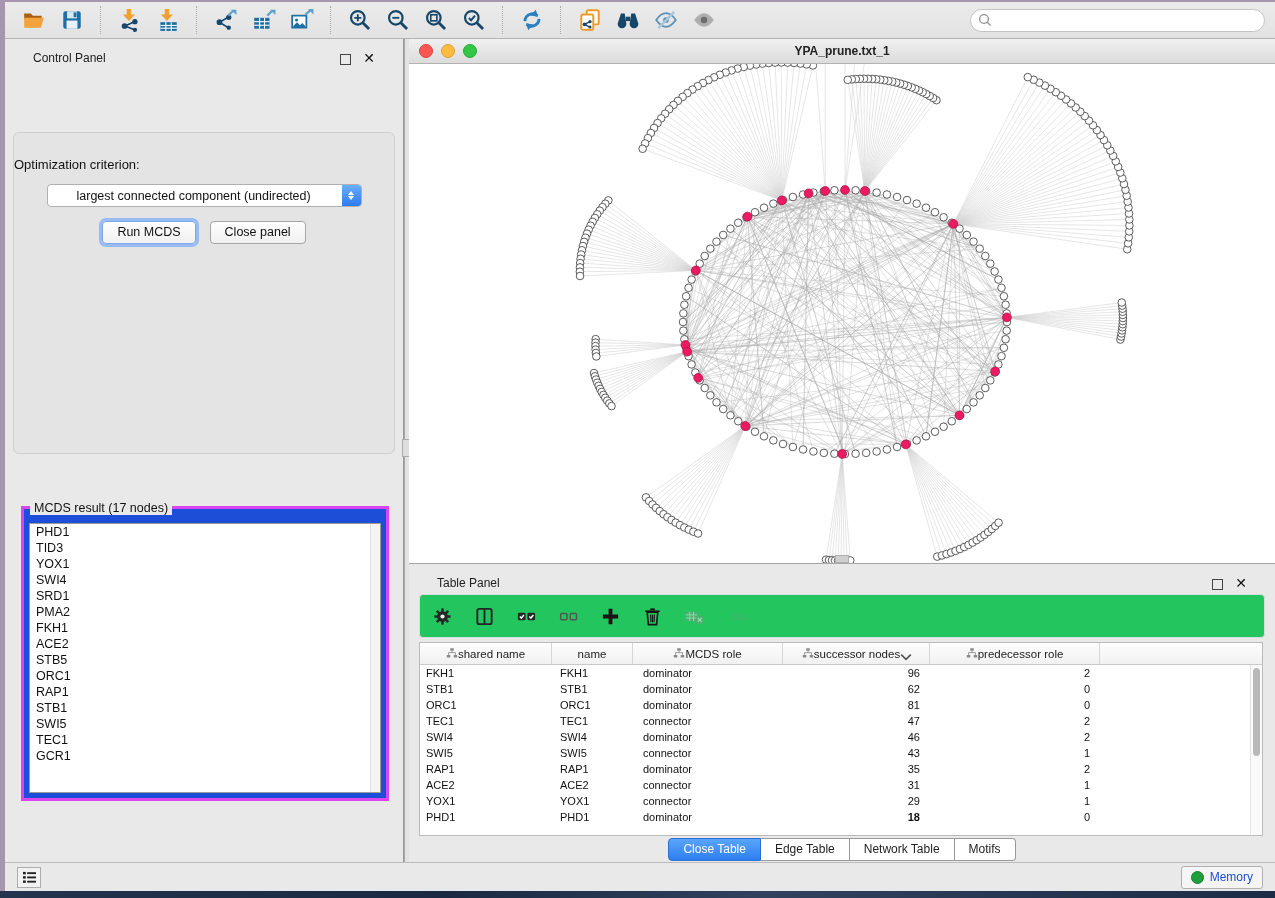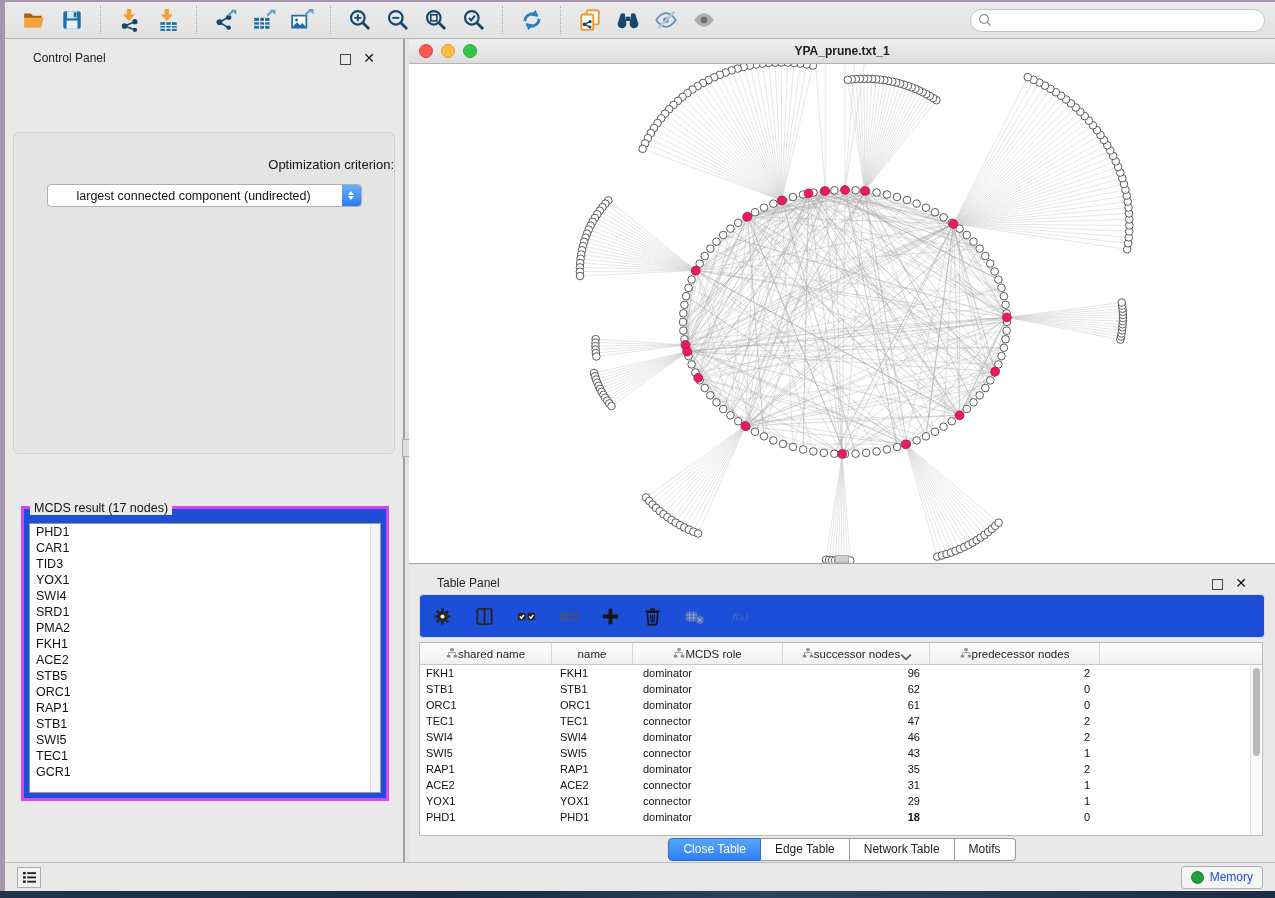--- a/index.html
+++ b/index.html
@@ -19,21 +19,21 @@
   .panel-header .ph-title{flex:0 0 auto;}
   .panel-header .ph-spacer{flex:1;}
   .ph-float{width:9px;height:9px;border:1.5px solid #444;margin-right:12px;}
   .ph-close{font-size:14px;font-weight:bold;color:#111;line-height:1;}
   .seg-tabs{display:flex;justify-content:center;margin-top:2px;}
   .seg-tab{height:21px;line-height:21px;padding:0 14px;font-size:12px;background:#fff;border:1px solid #9a9a9a;border-left:none;color:#222;}
   .seg-tab:first-child{border-left:1px solid #9a9a9a;border-radius:4px 0 0 4px;}
   .seg-tab:last-child{border-radius:0 4px 4px 0;}
   .seg-tab.active{background:linear-gradient(#59a5fb,#2e7ef2);border-color:#2e6fd0;color:#fff;}
   #mcds-body{position:absolute;left:8px;right:8px;top:93px;bottom:408px;background:#e4e4e4;border:1px solid #cfcfcf;border-radius:6px;}
-  #opt-label{text-align:right;margin-top:24px;font-size:13px;color:#111;}
+  #opt-label{text-align:left;margin-top:24px;font-size:13px;color:#111;}
   #criterion-select{position:relative;margin:12px auto 0;width:315px;height:23px;background:#fff;border:1px solid #b0b0b0;border-radius:4px;box-sizing:border-box;display:flex;align-items:center;}
   #criterion-select .sel-text{flex:1;font-size:12.5px;padding-left:9px;color:#111;white-space:nowrap;margin-left:20px;}
   #criterion-select .sel-stepper{width:19px;height:21px;background:linear-gradient(#6aaefc,#2d7bf0);border-radius:0 3px 3px 0;display:flex;flex-direction:column;align-items:center;justify-content:center;gap:1px;}
   .chev{width:0;height:0;border-left:3.5px solid transparent;border-right:3.5px solid transparent;}
   .chev.up{border-bottom:4px solid #fff;}
   .chev.down{border-top:4px solid #fff;}
   #mcds-buttons{display:flex;justify-content:center;gap:14px;margin-top:14px;}
   .mac-btn{height:21px;line-height:21px;padding:0 14px;font-size:12.5px;background:linear-gradient(#fefefe,#f0f0f0);border:1px solid #a6a6a6;border-radius:4px;color:#111;}
   .mac-btn.focused{box-shadow:0 0 0 3px rgba(110,165,250,.65);border-color:#7aa8e8;}
   #mcds-result{position:absolute;left:16px;right:14px;top:467px;bottom:61px;border:3px solid #d946ef;background:#1d4ed8;}
@@ -49,21 +49,21 @@
   #net-titlebar{height:24px;background:linear-gradient(#f0f0f0,#dcdcdc);border-bottom:1px solid #b3b3b3;display:flex;align-items:center;position:relative;}
   .traffic{width:12px;height:12px;border-radius:50%;margin-left:8px;}
   .traffic.red{background:#fc5753;border:1px solid #df3e38;margin-left:10px;}
   .traffic.yellow{background:#fdbc40;border:1px solid #de9f34;}
   .traffic.green{background:#33c748;border:1px solid #27aa35;}
   #net-title{position:absolute;left:0;right:0;text-align:center;font-size:12px;font-weight:bold;color:#222;}
   #net-canvas{position:relative;width:866px;height:499px;background:#fff;}
   #h-grip{position:absolute;left:50%;bottom:0;width:12px;height:6px;background:#cfcfcf;border:1px solid #b0b0b0;transform:translateX(-50%);}
   
   #table-panel{position:absolute;left:409px;top:563px;width:866px;height:299px;background:#e9e9e9;box-sizing:border-box;border-top:1px solid #a5a5a5;}
-  #tp-toolbar{height:44px;margin:4px 10px 0;background:#1d4ed8;border:1px solid #dcdcdc;border-radius:4px;display:flex;align-items:center;padding:0 10px;gap:18px;box-sizing:border-box;}
+  #tp-toolbar{height:44px;margin:4px 10px 0;background:#22c55e;border:1px solid #dcdcdc;border-radius:4px;display:flex;align-items:center;padding:0 10px;gap:18px;box-sizing:border-box;}
   .tp-btn{width:24px;height:24px;display:flex;align-items:center;justify-content:center;}
   .tp-btn svg{width:21px;height:21px;}
   .tp-btn.disabled{opacity:.45;}
   #node-table{position:absolute;left:10px;right:12px;top:78px;height:192px;background:#fff;border:1px solid #bbb;overflow:hidden;}
   #nt-header{display:flex;height:21px;background:linear-gradient(#fdfdfd,#f1f1f1);border-bottom:1px solid #c9c9c9;}
   .nt-hcell{display:flex;align-items:center;justify-content:center;font-size:11.5px;color:#222;border-right:1px solid #d6d6d6;box-sizing:border-box;overflow:hidden;}
   .nt-hcell svg{width:12px;height:12px;flex:0 0 auto;}
   .nt-row{display:flex;height:16px;}
   .nt-cell{font-size:11px;color:#111;line-height:16px;box-sizing:border-box;white-space:nowrap;overflow:hidden;}
   #nt-scroll{position:absolute;top:22px;bottom:1px;right:0;width:11px;background:#fafafa;border-left:1px solid #e3e3e3;}
@@ -246,27 +246,30 @@
 
     <div id="mcds-body">
       <div id="opt-label">Optimization criterion:</div>
       <div id="criterion-select">
         <span class="sel-text">largest connected component (undirected)</span>
         <span class="sel-stepper">
             <span class="chev up"></span>
             <span class="chev down"></span>
           </span>
       </div>
+      <div id="mcds-buttons">
+        <div class="mac-btn focused">Run MCDS</div>
+        <div class="mac-btn">Close panel</div>
+      </div>
     </div>
 
     <div id="mcds-result">
       <legend>MCDS result (17 nodes)</legend>
       <div id="mcds-list">
         <div class="row">PHD1</div>
-          <div class="row">CAR1</div>
           <div class="row">TID3</div>
           <div class="row">YOX1</div>
           <div class="row">SWI4</div>
           <div class="row">SRD1</div>
           <div class="row">PMA2</div>
           <div class="row">FKH1</div>
           <div class="row">ACE2</div>
           <div class="row">STB5</div>
           <div class="row">ORC1</div>
           <div class="row">RAP1</div>
@@ -1206,21 +1209,21 @@
                 <path d="M1 1l4 4 4-4" fill="none" stroke="#555" stroke-width="1.4"></path>
               </svg></span>
           </div>
           <div class="nt-hcell" style="width: 170px;">
             <span><svg viewBox="0 0 16 16">
                 <rect x="5.6" y="1.5" width="4.8" height="3.6" rx="0.5" fill="#8a8a8a"></rect>
                 <rect x="1" y="10.5" width="4.8" height="3.6" rx="0.5" fill="#8a8a8a"></rect>
                 <rect x="10.2" y="10.5" width="4.8" height="3.6" rx="0.5" fill="#8a8a8a"></rect>
                 <path d="M8 5.1v2.4M3.4 10.5V7.5h9.2v3" fill="none" stroke="#8a8a8a" stroke-width="1.1"></path>
               </svg></span>
-            <span>predecessor nodes</span>
+            <span>predecessor role</span>
           </div>
         </div>
       <div id="nt-rows">
           <div class="nt-row">
             <div class="nt-cell" style="width: 132px; padding-left: 6px;">FKH1</div>
             <div class="nt-cell" style="width: 81px; padding-left: 8px;">FKH1</div>
             <div class="nt-cell" style="width: 150px; padding-left: 10px;">dominator</div>
             <div class="nt-cell" style="width: 147px; text-align: right; padding-right: 10px;">96</div>
             <div class="nt-cell" style="width: 170px; text-align: right; padding-right: 10px;">2</div>
           </div>
@@ -1228,21 +1231,21 @@
             <div class="nt-cell" style="width: 132px; padding-left: 6px;">STB1</div>
             <div class="nt-cell" style="width: 81px; padding-left: 8px;">STB1</div>
             <div class="nt-cell" style="width: 150px; padding-left: 10px;">dominator</div>
             <div class="nt-cell" style="width: 147px; text-align: right; padding-right: 10px;">62</div>
             <div class="nt-cell" style="width: 170px; text-align: right; padding-right: 10px;">0</div>
           </div>
           <div class="nt-row">
             <div class="nt-cell" style="width: 132px; padding-left: 6px;">ORC1</div>
             <div class="nt-cell" style="width: 81px; padding-left: 8px;">ORC1</div>
             <div class="nt-cell" style="width: 150px; padding-left: 10px;">dominator</div>
-            <div class="nt-cell" style="width: 147px; text-align: right; padding-right: 10px;">61</div>
+            <div class="nt-cell" style="width: 147px; text-align: right; padding-right: 10px;">81</div>
             <div class="nt-cell" style="width: 170px; text-align: right; padding-right: 10px;">0</div>
           </div>
           <div class="nt-row">
             <div class="nt-cell" style="width: 132px; padding-left: 6px;">TEC1</div>
             <div class="nt-cell" style="width: 81px; padding-left: 8px;">TEC1</div>
             <div class="nt-cell" style="width: 150px; padding-left: 10px;">connector</div>
             <div class="nt-cell" style="width: 147px; text-align: right; padding-right: 10px;">47</div>
             <div class="nt-cell" style="width: 170px; text-align: right; padding-right: 10px;">2</div>
           </div>
           <div class="nt-row">

